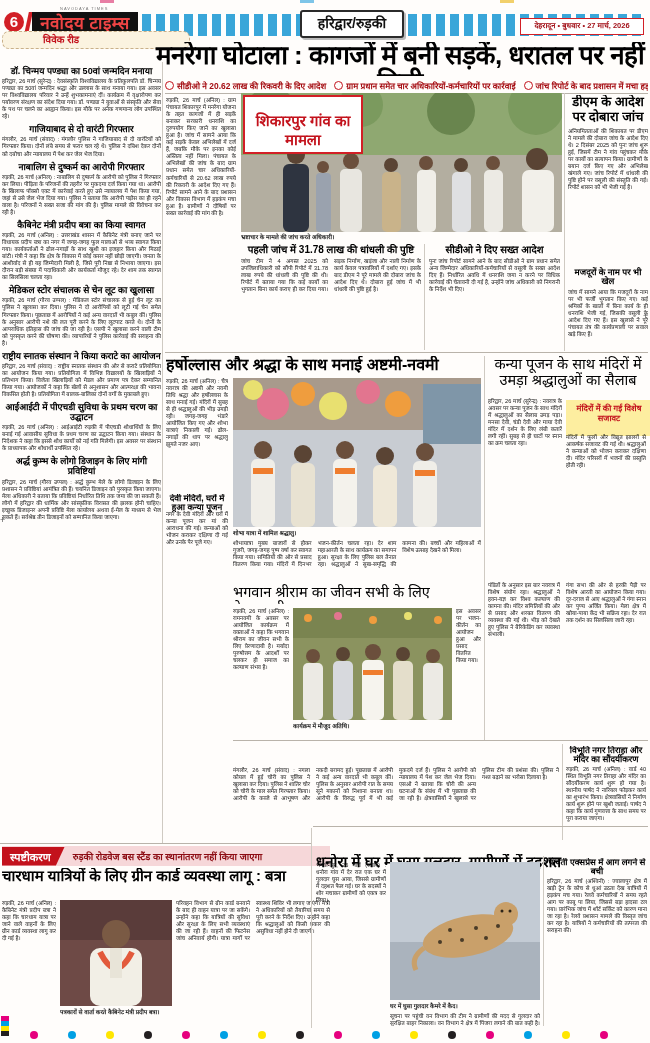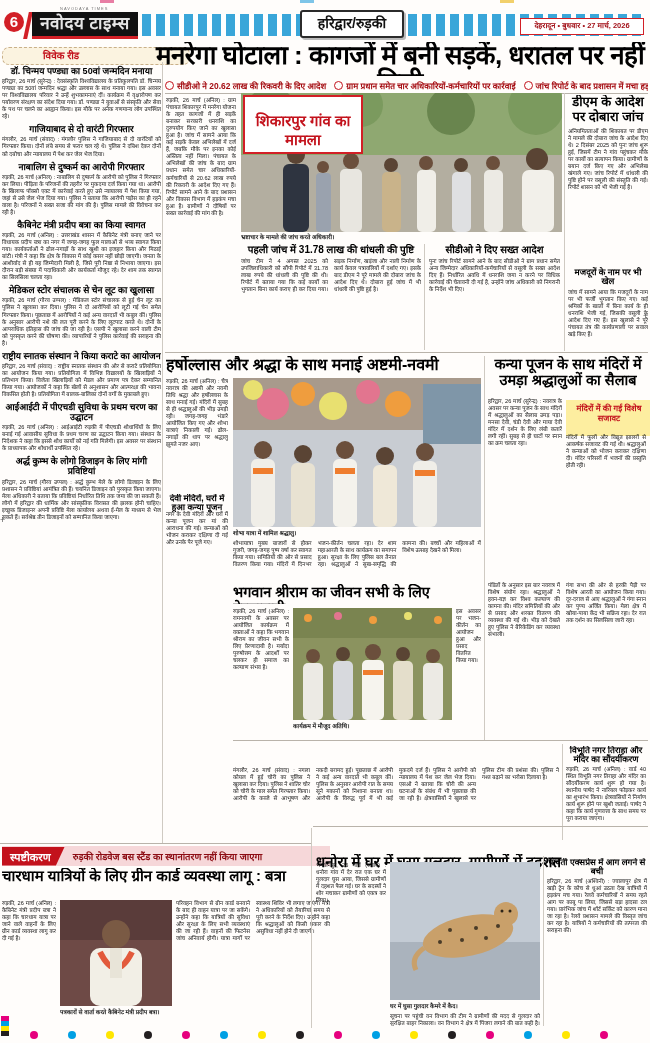--- a/index.html
+++ b/index.html
@@ -7,21 +7,21 @@
         font-family:"Liberation Sans","DejaVu Sans",sans-serif;overflow:hidden;}
   .abs{position:absolute;overflow:hidden;}
   .bt{font-size:5.6px;line-height:1.26;text-align:justify;color:#151515;word-break:break-word;}
   .h-left{font-size:9px;font-weight:bold;line-height:1.12;text-align:center;color:#000;margin:4px 0 2px;}
   .cap{font-size:6px;font-weight:bold;color:#222;}
   .vrule{position:absolute;width:1px;background:#cfcac2;}
   .hrule{position:absolute;height:1px;background:#b9b3aa;}
   
   .pageno{background:#d21f26;color:#fff;font-weight:bold;font-size:15px;border-radius:50%;
           width:20px;height:20px;text-align:center;line-height:20px;}
-  .mast{background:#111;color:#e5e5e5;font-weight:bold;font-size:17px;text-align:center;
+  .mast{background:#111;color:#ef4444;font-weight:bold;font-size:17px;text-align:center;
         line-height:24px;letter-spacing:.5px;border-bottom:3px solid #d21f26;}
   .mast-small{font-size:4px;color:#777;letter-spacing:1px;}
   .bluebars{background:repeating-linear-gradient(90deg,#3aa6d9 0 9px,#ffffff 9px 14px);}
   .secbox{background:#fff;border:2px solid #2b2b2b;border-radius:3px;text-align:center;
           font-weight:bold;font-size:14px;color:#111;line-height:22px;box-shadow:2px 2px 0 #bbb;}
   .secbox:after{content:"";position:absolute;left:18px;bottom:-7px;border:7px solid transparent;
           border-top-color:#2b2b2b;border-bottom:0;}
   .datebox{background:#fff;border:1px solid #d21f26;color:#a3121a;font-weight:bold;
            font-size:7.5px;text-align:center;line-height:13px;}
   .readbox{background:#fbf3e0;border:1px dashed #c9b089;border-radius:7px;color:#c3121c;
@@ -31,21 +31,21 @@
   .bullets{color:#a50d12;font-weight:bold;font-size:8.4px;display:flex;gap:8px;align-items:center;}
   .ring{display:inline-block;width:7px;height:7px;border:1.6px solid #c3121c;border-radius:50%;
         margin-right:3px;flex:0 0 auto;}
   .bullet-item{display:flex;align-items:center;white-space:nowrap;}
   .tagbox{background:#fff;border:2.5px solid #d21f26;color:#c3121c;font-weight:900;
           font-size:15px;text-align:center;line-height:1.25;padding-top:15px;}
   .subbox-t{font-size:10px;font-weight:bold;text-align:center;color:#000;line-height:1.15;margin-bottom:2px;}
   .sidehead{font-size:13px;font-weight:900;text-align:center;color:#000;line-height:1.15;}
   .subhead2{font-size:8.6px;font-weight:bold;text-align:center;color:#000;line-height:1.1;margin:2px 0;}
   .bighead{font-size:16px;font-weight:900;color:#000;line-height:1.1;}
-  .midhead{font-size:14.5px;font-weight:700;color:#000;line-height:1.12;}
+  .midhead{font-size:14.5px;font-weight:400;color:#000;line-height:1.12;}
   .yellowbox{background:#fdeea0;color:#c3121c;font-weight:bold;font-size:8.2px;text-align:center;
              padding:4px 3px;line-height:1.25;}
   .clarify{background:#f6d7d9;display:flex;align-items:center;}
   .clabel{background:#c3121c;color:#fff;font-weight:bold;font-size:11px;padding:2px 14px 2px 8px;
           clip-path:polygon(0 0,100% 0,86% 100%,0 100%);}
   .ctext{color:#8d0d14;font-weight:bold;font-size:9.5px;padding-left:8px;}
   .photo{position:absolute;overflow:hidden;background:#ccc;}
   .photo svg{display:block;width:100%;height:100%;}
   .cols2{column-count:2;column-gap:6px;}
   .cols3{column-count:3;column-gap:6px;}
@@ -64,21 +64,21 @@
   <div class="abs" style="left:500px;top:0;width:14px;height:3px;background:#f2d06b;"></div>
 
   <div class="abs pageno" style="left:4px;top:12px;">6</div>
   <div class="abs mast-small" style="left:60px;top:6px;width:90px;height:6px;">NAVODAYA TIMES</div>
   <div class="abs" style="left:26px;top:12px;width:4px;height:27px;background:#d21f26;transform:skewX(-12deg);"></div>
   <div class="abs mast" style="left:32px;top:12px;width:106px;height:24px;">नवोदय टाइम्स</div>
   <div class="abs bluebars" style="left:142px;top:14px;width:500px;height:22px;"></div>
   <div class="abs secbox" style="left:300px;top:10px;width:100px;height:24px;">हरिद्वार/रुड़की</div>
   <div class="abs datebox" style="left:520px;top:18px;width:122px;height:15px;">देहरादून • बुधवार • 27 मार्च, 2026</div>
 
-  <div class="abs readbox" style="left:2px;top:47px;width:146px;height:16px;padding-left:40px;">विवेक रीड</div>
+  <div class="abs readbox" style="left:2px;top:31px;width:146px;height:16px;padding-left:40px;">विवेक रीड</div>
   <div class="abs leadhead" style="left:152px;top:42px;width:496px;height:34px;">मनरेगा घोटाला : कागजों में बनी सड़कें, धरातल पर नहीं मिली</div>
   <div class="abs bullets" style="left:165px;top:79px;width:483px;height:13px;">
     <span class="bullet-item">
         <span class="ring"></span>
         <span>सीडीओ ने 20.62 लाख की रिकवरी के दिए आदेश</span>
       </span>
     <span class="bullet-item">
         <span class="ring"></span>
         <span>ग्राम प्रधान समेत चार अधिकारियों-कर्मचारियों पर कार्रवाई</span>
       </span>

